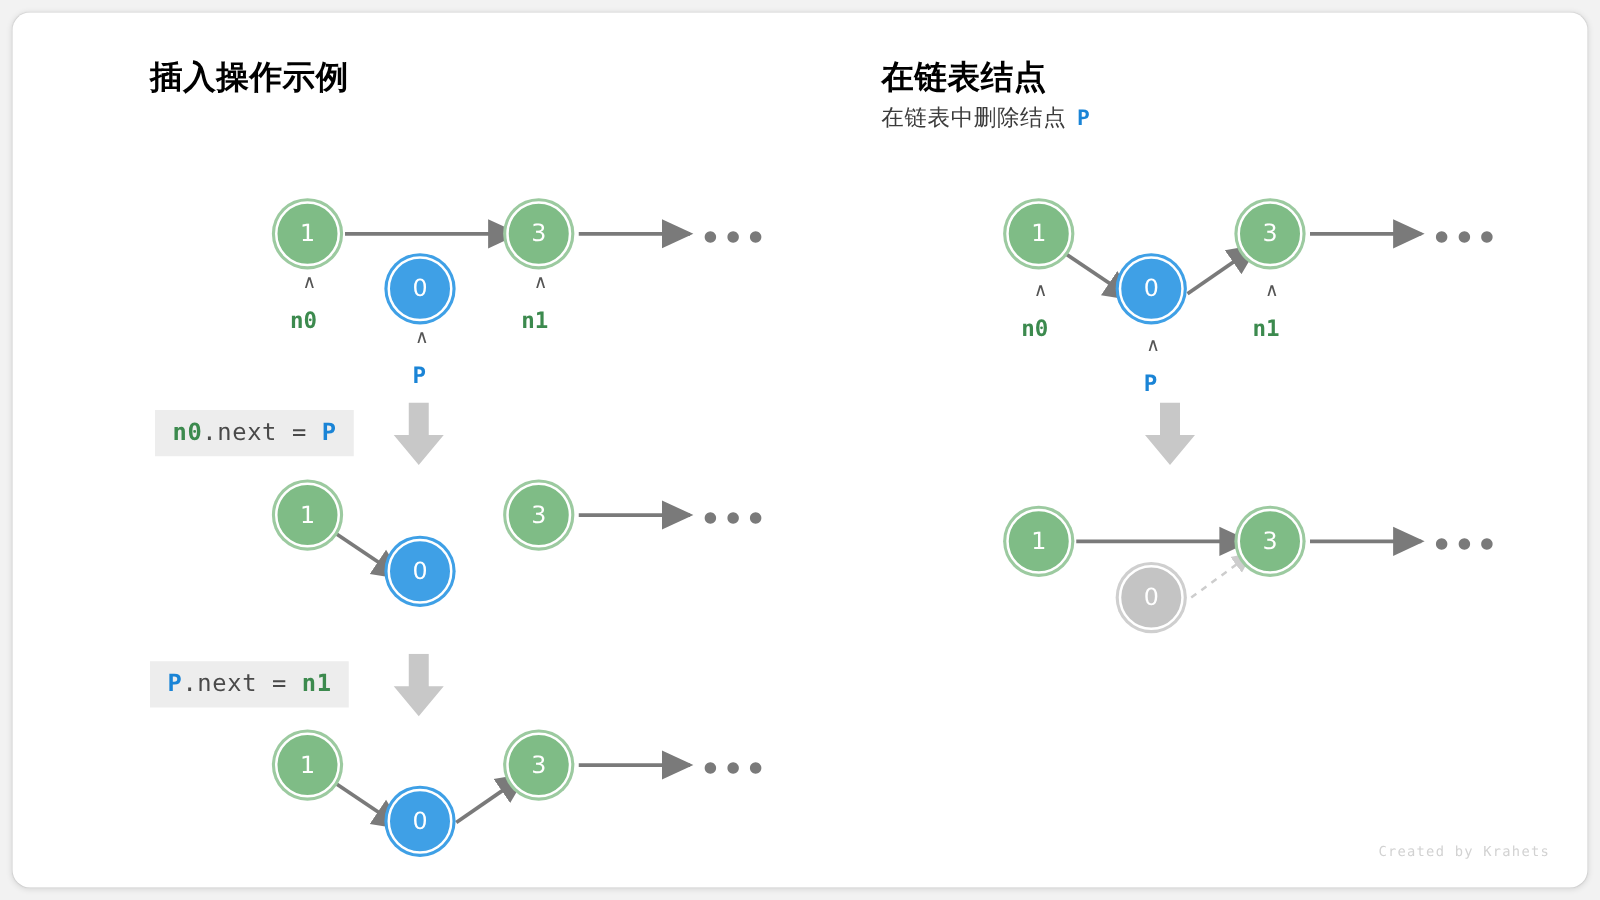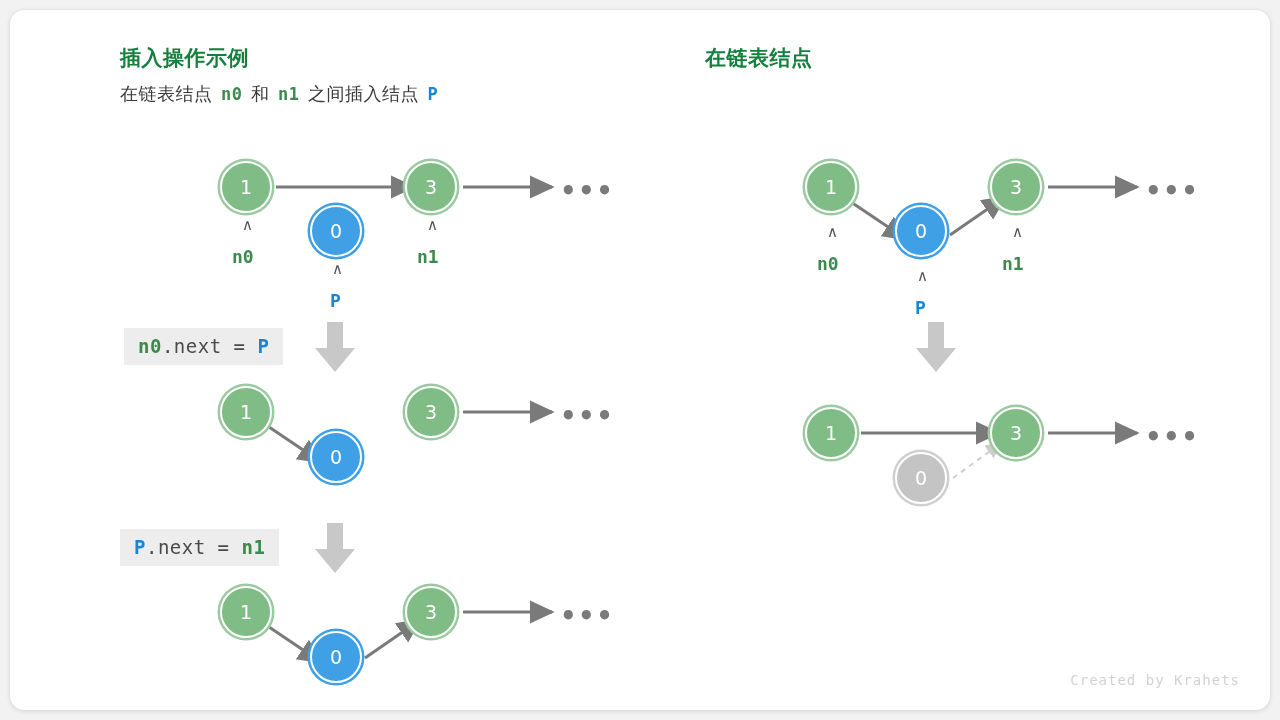--- a/index.html
+++ b/index.html
@@ -29,23 +29,23 @@
     top: 0;
     height: 700px;
   }
   .panel-left  { left: 110px;  width: 560px; }
   .panel-right { left: 695px;  width: 560px; }
 
   .panel-title {
     position: absolute;
     top: 34px;
     left: 0;
-    font-size: 21px;
-    font-weight: bold;
-    color: #15803d;
+    font-size: 26px;
+    font-weight: bold;
+    color: #000000;
     letter-spacing: 0.5px;
   }
   .panel-sub {
     position: absolute;
     top: 72px;
     left: 0;
     font-size: 18px;
     color: #3b3b3b;
     letter-spacing: 0.5px;
     white-space: nowrap;
@@ -141,42 +141,34 @@
     width: 560px; height: 700px;
     overflow: visible;
     pointer-events: none;
   }
 
   .watermark {
     position: absolute;
     right: 30px;
     bottom: 22px;
     font-family: "DejaVu Sans Mono", monospace;
-    font-size: 14px;
+    font-size: 11px;
     color: #d2d2d2;
     letter-spacing: 1px;
   }
 </style>
 </head>
 <body>
 
 <div class="card">
 
   <div class="panel panel-left">
 
     <div class="panel-title">插入操作示例</div>
 
-    <div class="panel-sub">
-      <span>在链表结点</span>
-      <span class="mono cg">n0</span>
-      <span>和</span>
-      <span class="mono cg">n1</span>
-      <span>之间插入结点</span>
-      <span class="mono cb">P</span>
-    </div>
 
     <svg class="links">
       <defs>
         <marker id="ah" markerWidth="9" markerHeight="9" refX="7.5" refY="4.5" orient="auto">
           <path d="M0,0.6 L8.4,4.5 L0,8.4 Z" fill="#7a7a7a"></path>
         </marker>
         <marker id="ahl" markerWidth="9" markerHeight="9" refX="7.5" refY="4.5" orient="auto">
           <path d="M0,0.6 L8.4,4.5 L0,8.4 Z" fill="#cdcdcd"></path>
         </marker>
       </defs>
@@ -228,20 +220,24 @@
     <div class="node green" style="left:100px; top:576px;">1</div>
     <div class="node blue" style="left:190px; top:621px;">0</div>
     <div class="node green" style="left:285px; top:576px;">3</div>
     <div class="dots" style="left:440px; top:593px;">•••</div>
   </div>
 
   <div class="panel panel-right">
 
     <div class="panel-title">在链表结点</div>
 
+    <div class="panel-sub">
+      <span>在链表中删除结点</span>
+      <span class="mono cb">P</span>
+    </div>
 
     <svg class="links">
 
       <line x1="143" y1="190" x2="201" y2="229" stroke="#7a7a7a" stroke-width="3" marker-end="url(#ah)"></line>
       <line x1="245" y1="225" x2="300" y2="187" stroke="#7a7a7a" stroke-width="3" marker-end="url(#ah)"></line>
       <line x1="343" y1="177" x2="432" y2="177" stroke="#7a7a7a" stroke-width="3" marker-end="url(#ah)"></line>
 
       <line x1="156" y1="423" x2="293" y2="423" stroke="#7a7a7a" stroke-width="3" marker-end="url(#ah)"></line>
       <line x1="343" y1="423" x2="432" y2="423" stroke="#7a7a7a" stroke-width="3" marker-end="url(#ah)"></line>
       <line x1="248" y1="468" x2="296" y2="433" stroke="#cdcdcd" stroke-width="2" stroke-dasharray="5,5" marker-end="url(#ahl)"></line>

